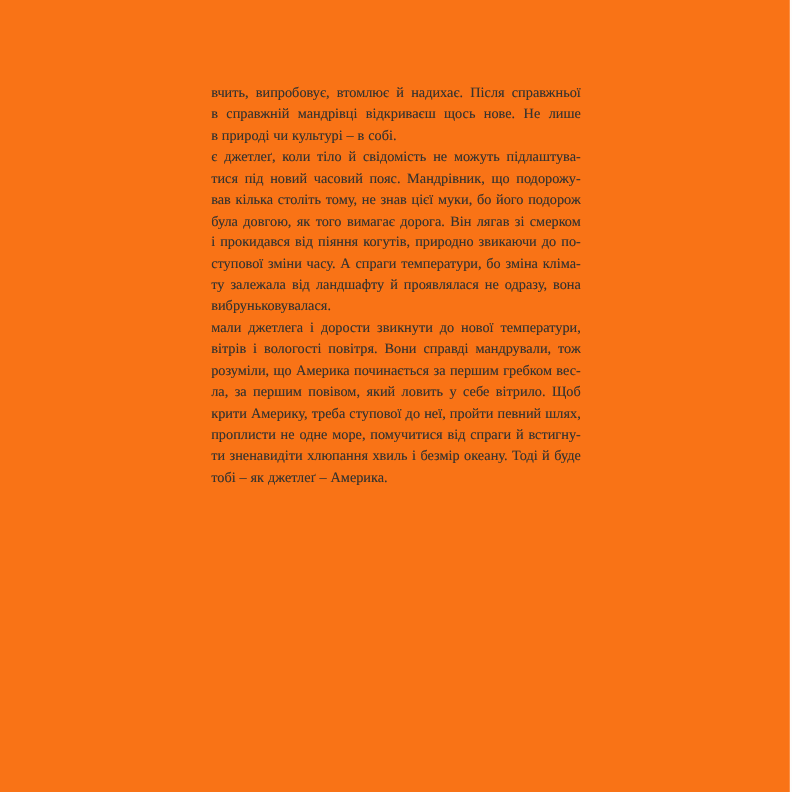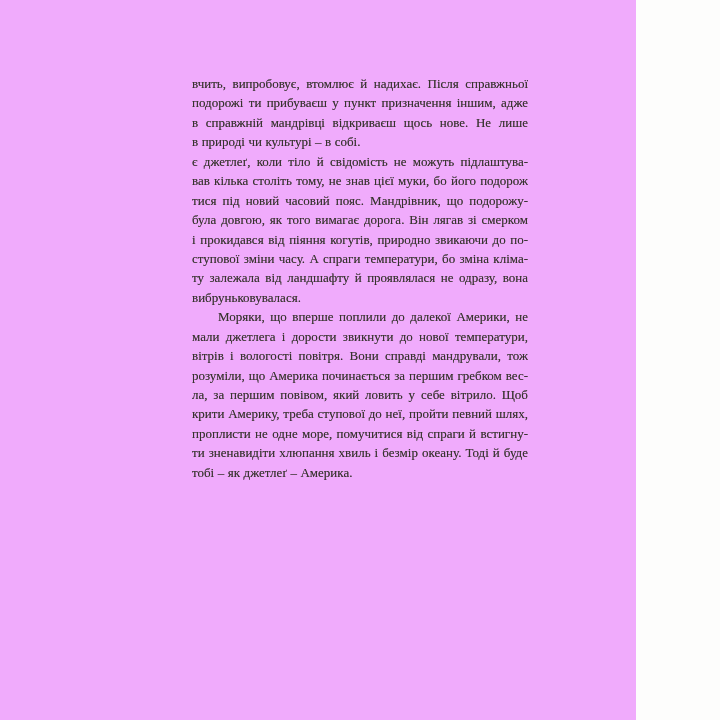--- a/index.html
+++ b/index.html
@@ -8,23 +8,23 @@
   }
   body {
     width: 720px;
     height: 720px;
     overflow: hidden;
     background: #fdfdfc;
     font-family: "Liberation Serif", "DejaVu Serif", serif;
   }
   .book-page {
     position: relative;
-    width: 636px;
+    width: 718px;
     height: 720px;
-    background: #f0abfc;
+    background: #f97316;
   }
   .text-block {
     position: absolute;
     left: 192px;
     top: 74px;
     width: 336px;
     color: #37332e;
     font-size: 13px;
     line-height: 19.45px;
     text-rendering: optimizeLegibility;
@@ -50,36 +50,34 @@
     text-indent: 26px;
   }
 </style>
 </head>
 <body>
 
 <div class="book-page">
   <div class="text-block">
       <div class="para">
         <div class="line">вчить, випробовує, втомлює й надихає. Після справжньої</div>
-        <div class="line">подорожі ти прибуваєш у пункт призначення іншим, адже</div>
         <div class="line">в справжній мандрівці відкриваєш щось нове. Не лише</div>
         <div class="line para-last">в природі чи культурі – в собі.</div>
       </div>
       <div class="para">
         <div class="line">є джетлеґ, коли тіло й свідомість не можуть підлаштува-</div>
+        <div class="line">тися під новий часовий пояс. Мандрівник, що подорожу-</div>
         <div class="line">вав кілька століть тому, не знав цієї муки, бо його подорож</div>
-        <div class="line">тися під новий часовий пояс. Мандрівник, що подорожу-</div>
         <div class="line">була довгою, як того вимагає дорога. Він лягав зі смерком</div>
         <div class="line">і прокидався від піяння когутів, природно звикаючи до по-</div>
         <div class="line">ступової зміни часу. А спраги температури, бо зміна кліма-</div>
         <div class="line">ту залежала від ландшафту й проявлялася не одразу, вона</div>
         <div class="line para-last">вибруньковувалася.</div>
       </div>
       <div class="para">
-        <div class="line indent">Моряки, що вперше поплили до далекої Америки, не</div>
         <div class="line">мали джетлега і дорости звикнути до нової температури,</div>
         <div class="line">вітрів і вологості повітря. Вони справді мандрували, тож</div>
         <div class="line">розуміли, що Америка починається за першим гребком вес-</div>
         <div class="line">ла, за першим повівом, який ловить у себе вітрило. Щоб від-</div>
         <div class="line">крити Америку, треба ступової до неї, пройти певний шлях,</div>
         <div class="line">проплисти не одне море, помучитися від спраги й встигну-</div>
         <div class="line">ти зненавидіти хлюпання хвиль і безмір океану. Тоді й буде</div>
         <div class="line para-last">тобі – як джетлеґ – Америка.</div>
       </div>
     </div>

